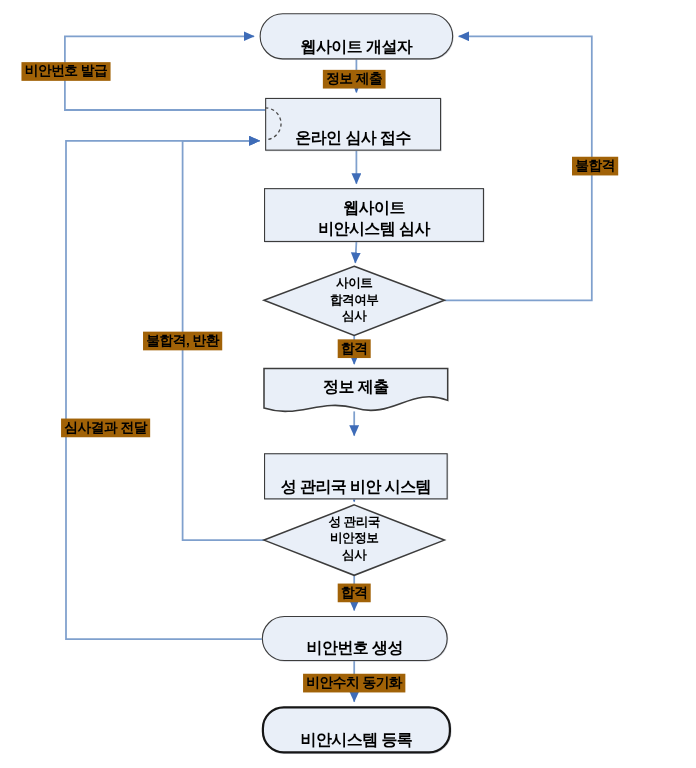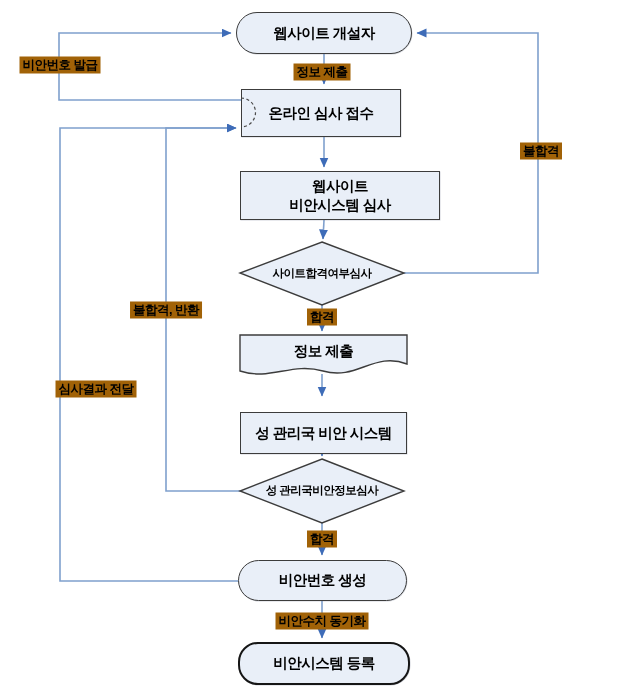--- a/index.html
+++ b/index.html
@@ -5,30 +5,30 @@
   * { margin:0; padding:0; box-sizing:border-box; }
   html,body { background:#ffffff; }
   body { font-family:"Liberation Sans","DejaVu Sans",sans-serif; }
   #canvas {
     position:relative; width:633px; height:698px; background:#ffffff;
     overflow:hidden;
   }
   svg.layer { position:absolute; left:0; top:0; pointer-events:none; }
   .node {
     position:absolute; display:flex; flex-direction:column;
-    align-items:center; justify-content:center;
+    align-items:center; justify-content:flex-end;
     background:#E9EFF8; border:1.4px solid #3C3C3C;
     font-weight:bold; color:#000; text-align:center;
     font-size:14.5px; letter-spacing:-0.5px; line-height:1.3;
     box-shadow:0.5px 0.5px 0 rgba(120,130,150,0.35);
   }
   .terminator { border-radius:21px; }
   .rect-thick { border-width:2.6px; border-color:#161616;border-radius:20px; }
   .overlay-text {
-    position:absolute; display:flex; flex-direction:row;
+    position:absolute; display:flex; flex-direction:column;
     align-items:center; justify-content:center;
     font-weight:bold; color:#000; text-align:center;
     background:transparent; border:none; box-shadow:none;
   }
   .diamond-text { font-size:11.5px; line-height:1.32; letter-spacing:-0.5px; }
   .doc-text { font-size:14.5px; letter-spacing:-0.5px; }
   .edge-label {
     position:absolute; transform:translate(-50%,-50%);
     background:#a16207; padding:0 3px;
     font-weight:bold; font-size:12.5px; color:#000;

